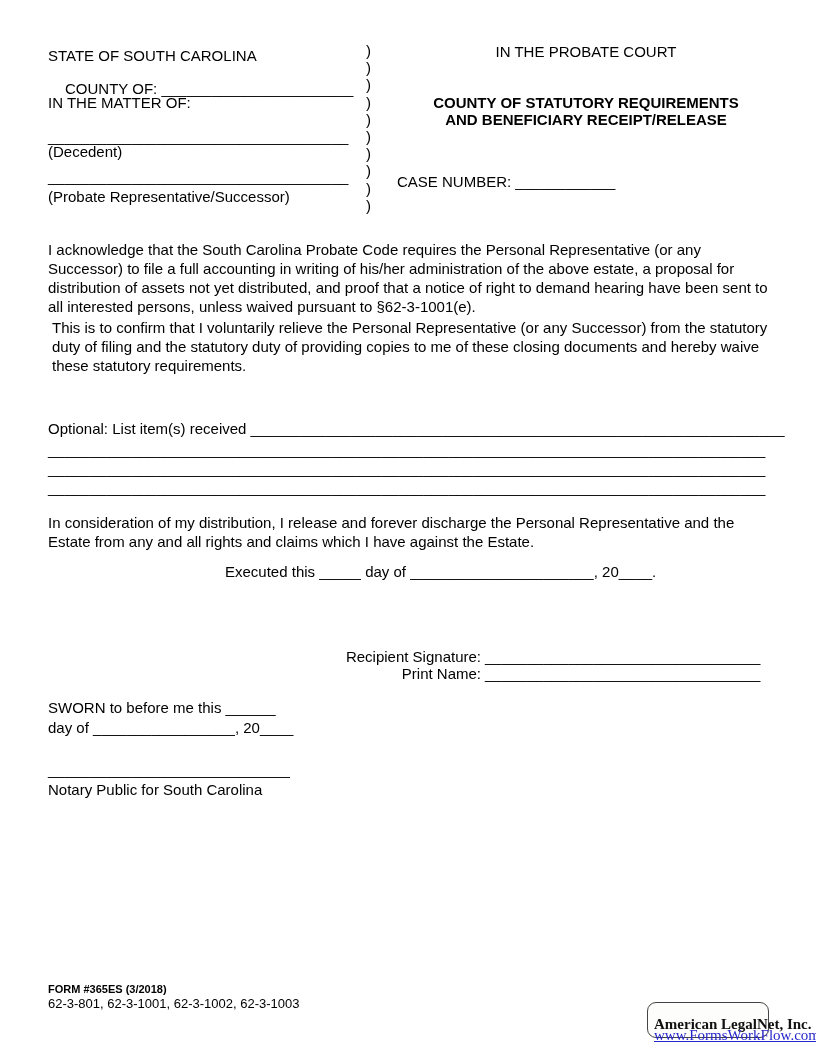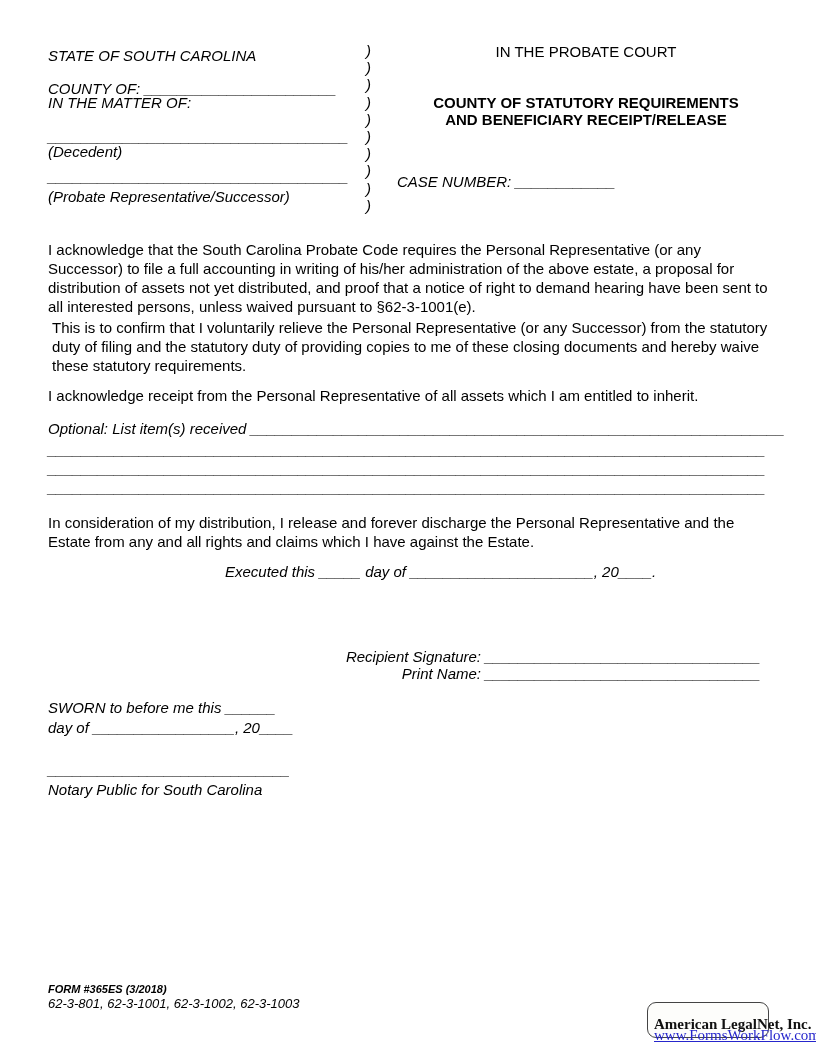--- a/index.html
+++ b/index.html
@@ -1,21 +1,21 @@
 <!DOCTYPE html>
 <html><head>
 <meta charset="utf-8">
 <style>
   html,body { margin:0; padding:0; background:#fff; }
   .page {
     position:relative; width:816px; height:1056px; background:#ffffff;
     font-family:"Liberation Sans", sans-serif; font-size:15px; color:#000;
     overflow:hidden;
   }
-  .abs { position:absolute; white-space:nowrap;font-style:italic; }
+  .abs { position:absolute; white-space:nowrap; }
   .b { font-weight:bold; }
   .para { position:absolute; width:730px; line-height:19px; white-space:normal; }
   .centercol { position:absolute; left:388px; top:0; width:396px; text-align:center; }
   .paren-col span { display:block; line-height:17.2px; }
   .blank { white-space:nowrap; }
   .lines-block div { line-height:19px; }
   .sig-row { display:flex; }
   .sig-label { display:inline-block; width:146px; text-align:right; }
   .sig-blank { display:inline-block; margin-left:4px; }
   .logo-box {
@@ -39,21 +39,21 @@
   .footer-form { font-size:11px; font-weight:bold; }
   .footer-codes { font-size:13px; }
 </style>
 </head>
 <body>
 
 <div class="page">
 
   <div class="abs" style="left:48px; top:47px;">STATE OF SOUTH CAROLINA</div>
 
-  <div class="abs" style="left:48px; top:80px;">
+  <div class="abs" style="left:65px; top:80px;">
     <span>COUNTY OF:</span>
     <span class="blank">_______________________</span>
   </div>
 
   <div class="abs" style="left:48px; top:94px;">IN THE MATTER OF:</div>
 
   <div class="abs blank" style="left:48px; top:128px;">____________________________________</div>
   <div class="abs" style="left:48px; top:143px;">(Decedent)</div>
 
   <div class="abs blank" style="left:48px; top:168px;">____________________________________</div>
@@ -78,21 +78,20 @@
 
   <div class="abs" style="left:397px; top:173px;">
     <span>CASE NUMBER:</span>
     <span class="blank">____________</span>
   </div>
 
   <div class="para" style="left:48px; top:240px;">I acknowledge that the South Carolina Probate Code requires the Personal Representative (or any Successor) to file a full accounting in writing of his/her administration of the above estate, a proposal for distribution of assets not yet distributed, and proof that a notice of right to demand hearing have been sent to all interested persons, unless waived pursuant to §62-3-1001(e).</div>
 
   <div class="para" style="left:52px; top:318px;">This is to confirm that I voluntarily relieve the Personal Representative (or any Successor) from the statutory duty of filing and the statutory duty of providing copies to me of these closing documents and hereby waive these statutory requirements.</div>
 
-  <div class="para" style="left:48px; top:386px;">I acknowledge receipt from the Personal Representative of all assets which I am entitled to inherit.</div>
 
   <div class="abs" style="left:48px; top:420px;">
     <span>Optional: List item(s) received</span>
     <span class="blank">________________________________________________________________</span>
   </div>
 
   <div class="abs lines-block" style="left:48px; top:440px;">
     <div class="blank">______________________________________________________________________________________</div>
     <div class="blank">______________________________________________________________________________________</div>
     <div class="blank">______________________________________________________________________________________</div>

